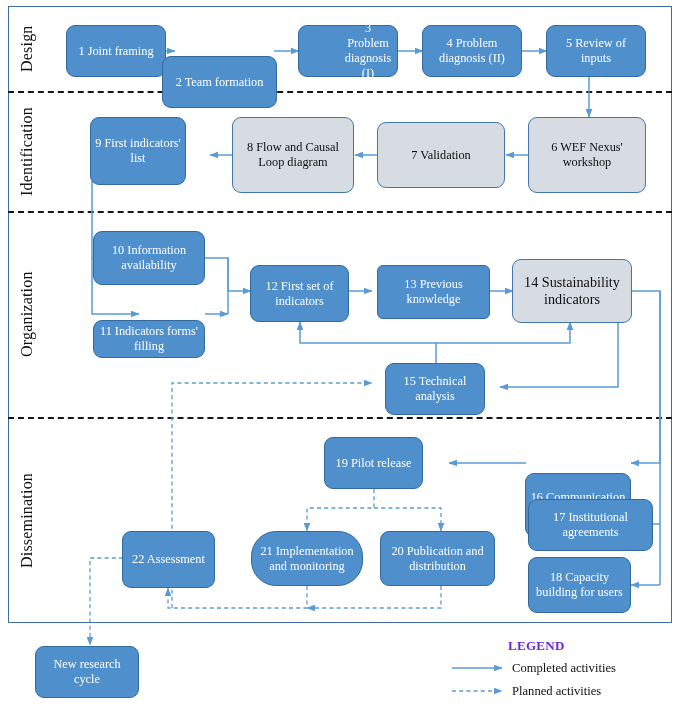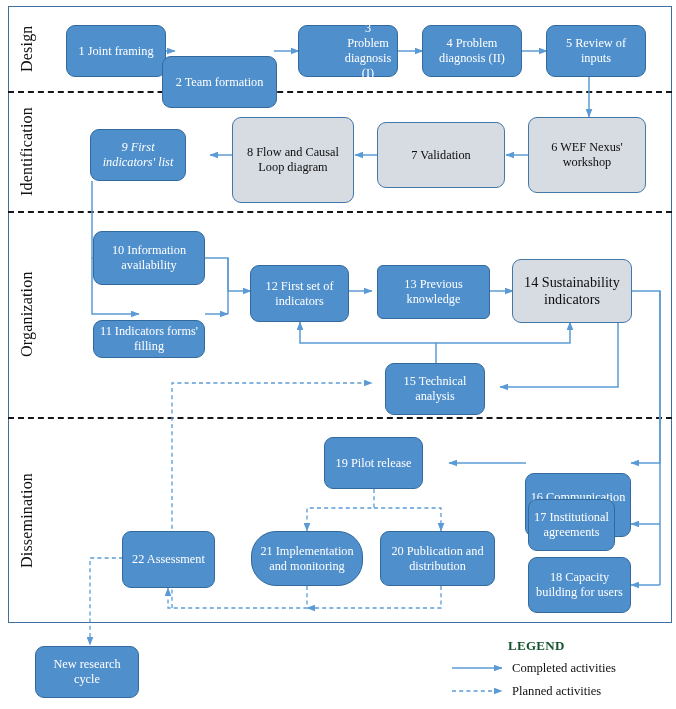--- a/index.html
+++ b/index.html
@@ -18,21 +18,21 @@
               font-size:16px;color:#111;letter-spacing:.2px;white-space:nowrap;}
 
   .node{position:absolute;box-sizing:border-box;display:flex;align-items:center;
         justify-content:center;text-align:center;border-radius:9px;
         font-size:12.3px;line-height:1.22;padding:2px 4px;}
   .node.blue{background:#4f8fcc;border:1px solid #336a9e;color:#ffffff;}
   .node.gray{background:#d7dce3;border:1.2px solid #4277a8;color:#0d0d0d;}
   .node.big{font-size:14.2px;}
 
   svg.wires{position:absolute;left:0;top:0;width:676px;height:709px;pointer-events:none;}
-  .legend-title{position:absolute;font-size:13px;font-weight:bold;color:#14532d;letter-spacing:.3px;}
+  .legend-title{position:absolute;font-size:13px;font-weight:bold;color:#6d28d9;letter-spacing:.3px;}
   .legend-text{position:absolute;font-size:12.6px;color:#111;white-space:nowrap;}
 </style>
 </head>
 <body>
 
 <div id="root">
 
   <div class="frame"></div>
 
   <div class="divider" style="top:91px;"></div>
@@ -108,32 +108,32 @@
   </svg>
 
   <div class="node blue" style="left:50px;top:25px;width:100px;height:52px;margin-left:16px;">1 Joint framing</div>
   <div class="node blue" style="left:162px;top:25px;width:115px;height:52px;margin-top:31px;">2 Team formation</div>
   <div class="node blue" style="left:298px;top:25px;width:100px;height:52px;padding-left:44px;">3 Problem diagnosis (I)</div>
   <div class="node blue" style="left:422px;top:25px;width:100px;height:52px;">4 Problem diagnosis (II)</div>
   <div class="node blue" style="left:546px;top:25px;width:100px;height:52px;">5 Review of inputs</div>
 
   <div class="node gray" style="left:528px;top:117px;width:118px;height:76px;">6 WEF Nexus' workshop</div>
   <div class="node gray" style="left:377px;top:122px;width:128px;height:66px;">7 Validation</div>
-  <div class="node gray" style="left:232px;top:117px;width:122px;height:86px;">8 Flow and Causal Loop diagram</div>
-  <div class="node blue" style="left:90px;top:129px;width:96px;height:52px;font-style:italic;">9 First indicators' list</div>
+  <div class="node gray" style="left:232px;top:117px;width:122px;height:76px;">8 Flow and Causal Loop diagram</div>
+  <div class="node blue" style="left:90px;top:117px;width:96px;height:68px;">9 First indicators' list</div>
 
   <div class="node blue" style="left:93px;top:231px;width:112px;height:54px;">10 Information availability</div>
   <div class="node blue" style="left:93px;top:291px;width:112px;height:38px;margin-top:29px;">11 Indicators forms' filling</div>
   <div class="node blue" style="left:250px;top:265px;width:99px;height:57px;">12 First set of indicators</div>
   <div class="node blue" style="left:377px;top:265px;width:113px;height:54px;border-radius:6px;">13 Previous knowledge</div>
   <div class="node gray big" style="left:512px;top:259px;width:120px;height:64px;">14 Sustainability indicators</div>
   <div class="node blue" style="left:385px;top:363px;width:100px;height:52px;">15 Technical analysis</div>
 
   <div class="node blue" style="left:525px;top:437px;width:106px;height:64px;margin-top:36px;">16 Communication strategy</div>
-  <div class="node blue" style="left:528px;top:499px;width:87px;height:52px;">17 Institutional agreements</div>
+  <div class="node blue" style="left:528px;top:499px;width:125px;height:52px;">17 Institutional agreements</div>
   <div class="node blue" style="left:528px;top:557px;width:103px;height:56px;">18 Capacity building for users</div>
   <div class="node blue" style="left:324px;top:437px;width:99px;height:52px;">19 Pilot release</div>
   <div class="node blue" style="left:380px;top:531px;width:115px;height:55px;">20 Publication and distribution</div>
   <div class="node blue" style="left:251px;top:531px;width:112px;height:55px;border-radius:25px;">21 Implementation and monitoring</div>
   <div class="node blue" style="left:122px;top:531px;width:93px;height:57px;">22 Assessment</div>
 
   <div class="node blue" style="left:35px;top:646px;width:104px;height:52px;">New research cycle</div>
 
   <div class="legend-title" style="left:508px;top:638px;">LEGEND</div>
 

